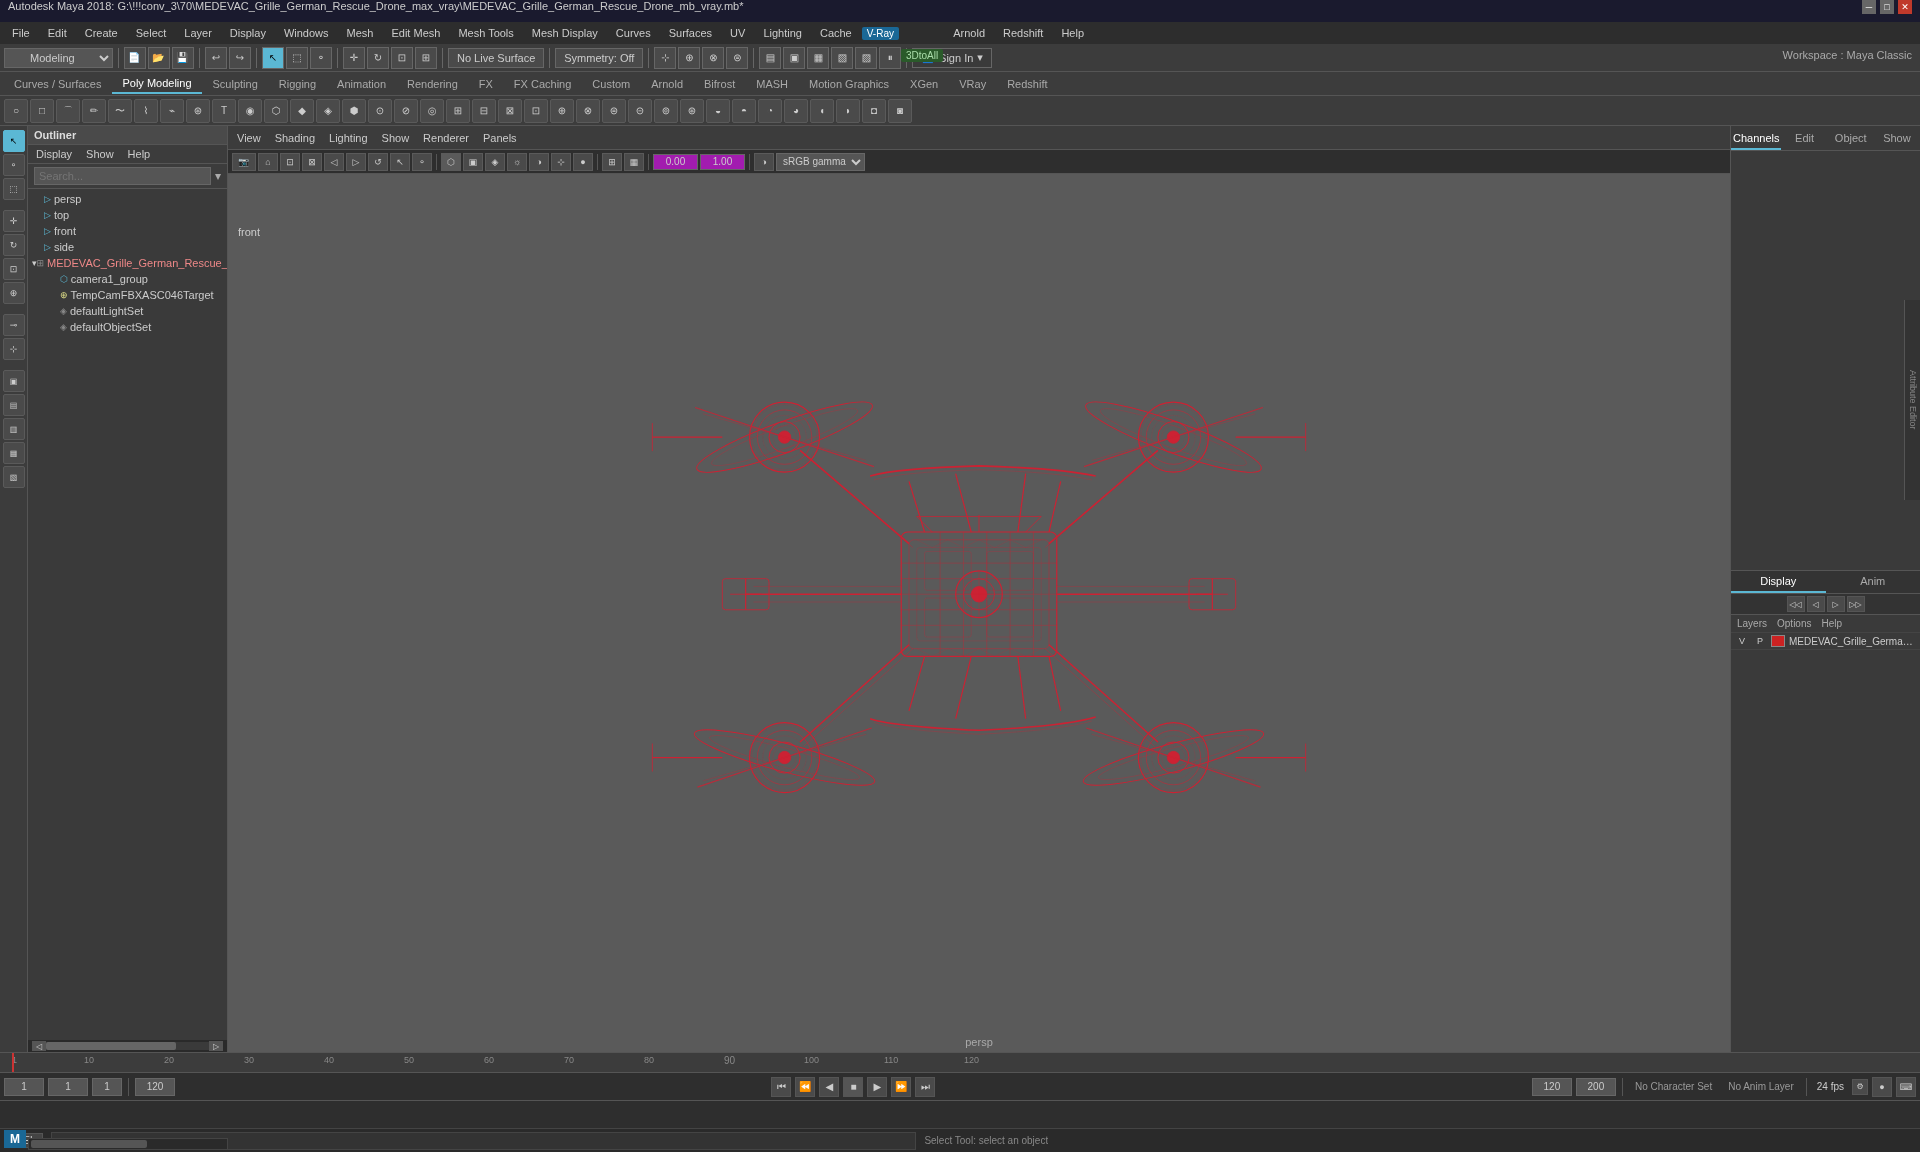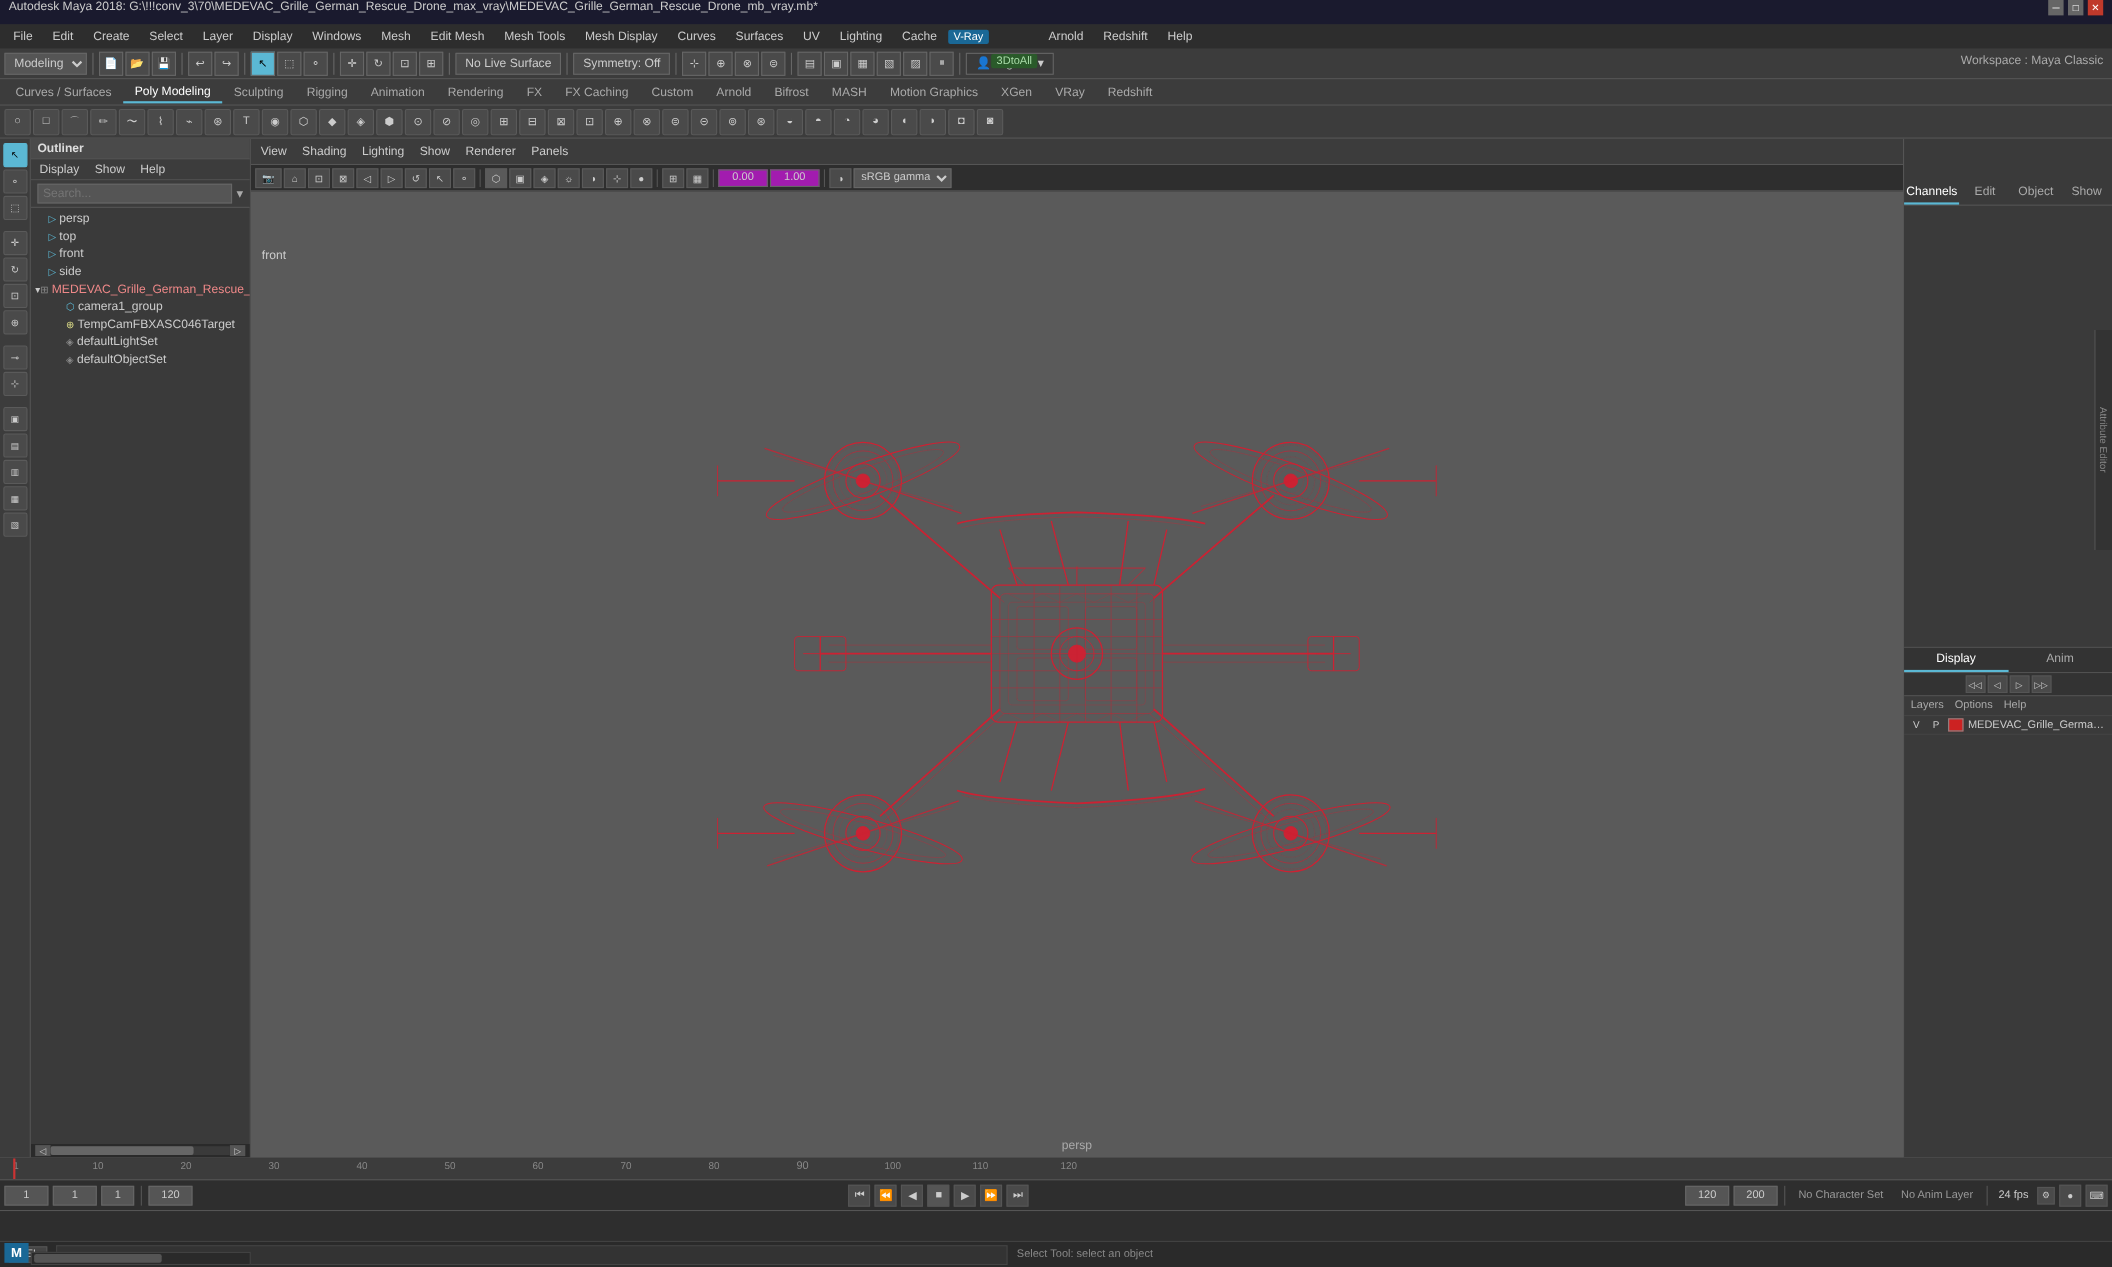--- a/index.html
+++ b/index.html
@@ -98,21 +98,21 @@
       padding: 0 4px;
       gap: 2px;
       border-bottom: 1px solid #555;
       z-index: 98;
     }
     .toolbar-dropdown {
       background: #555;
       border: 1px solid #666;
       color: #ccc;
       font-size: 11px;
-      padding: 2px 4px;
+      padding: 2px 21px;
       height: 20px;
       cursor: pointer;
     }
     .toolbar-btn {
       width: 22px;
       height: 22px;
       background: #4a4a4a;
       border: 1px solid #666;
       color: #ccc;
       font-size: 10px;
@@ -1062,21 +1062,21 @@
         <line x1="870" y1="532" x2="870" y2="568" stroke-width="1"></line>
       </g>
     </svg>
   </div>
 
   <div id="viewport-label">persp</div>
 </div>
 
 <div id="right-panel">
 
-  <div id="right-panel-top" style="position:relative;padding-top:2px;margin-top:36px;">
+  <div id="right-panel-top" style="position:relative;padding-top:2px;">
     <span class="right-panel-tab active">Channels</span>
     <span class="right-panel-tab">Edit</span>
     <span class="right-panel-tab">Object</span>
     <span class="right-panel-tab">Show</span>
   </div>
 
   <div style="flex:1;background:#3a3a3a;overflow:hidden;">
   </div>
 
   <div style="height:1px;background:#555;"></div>

